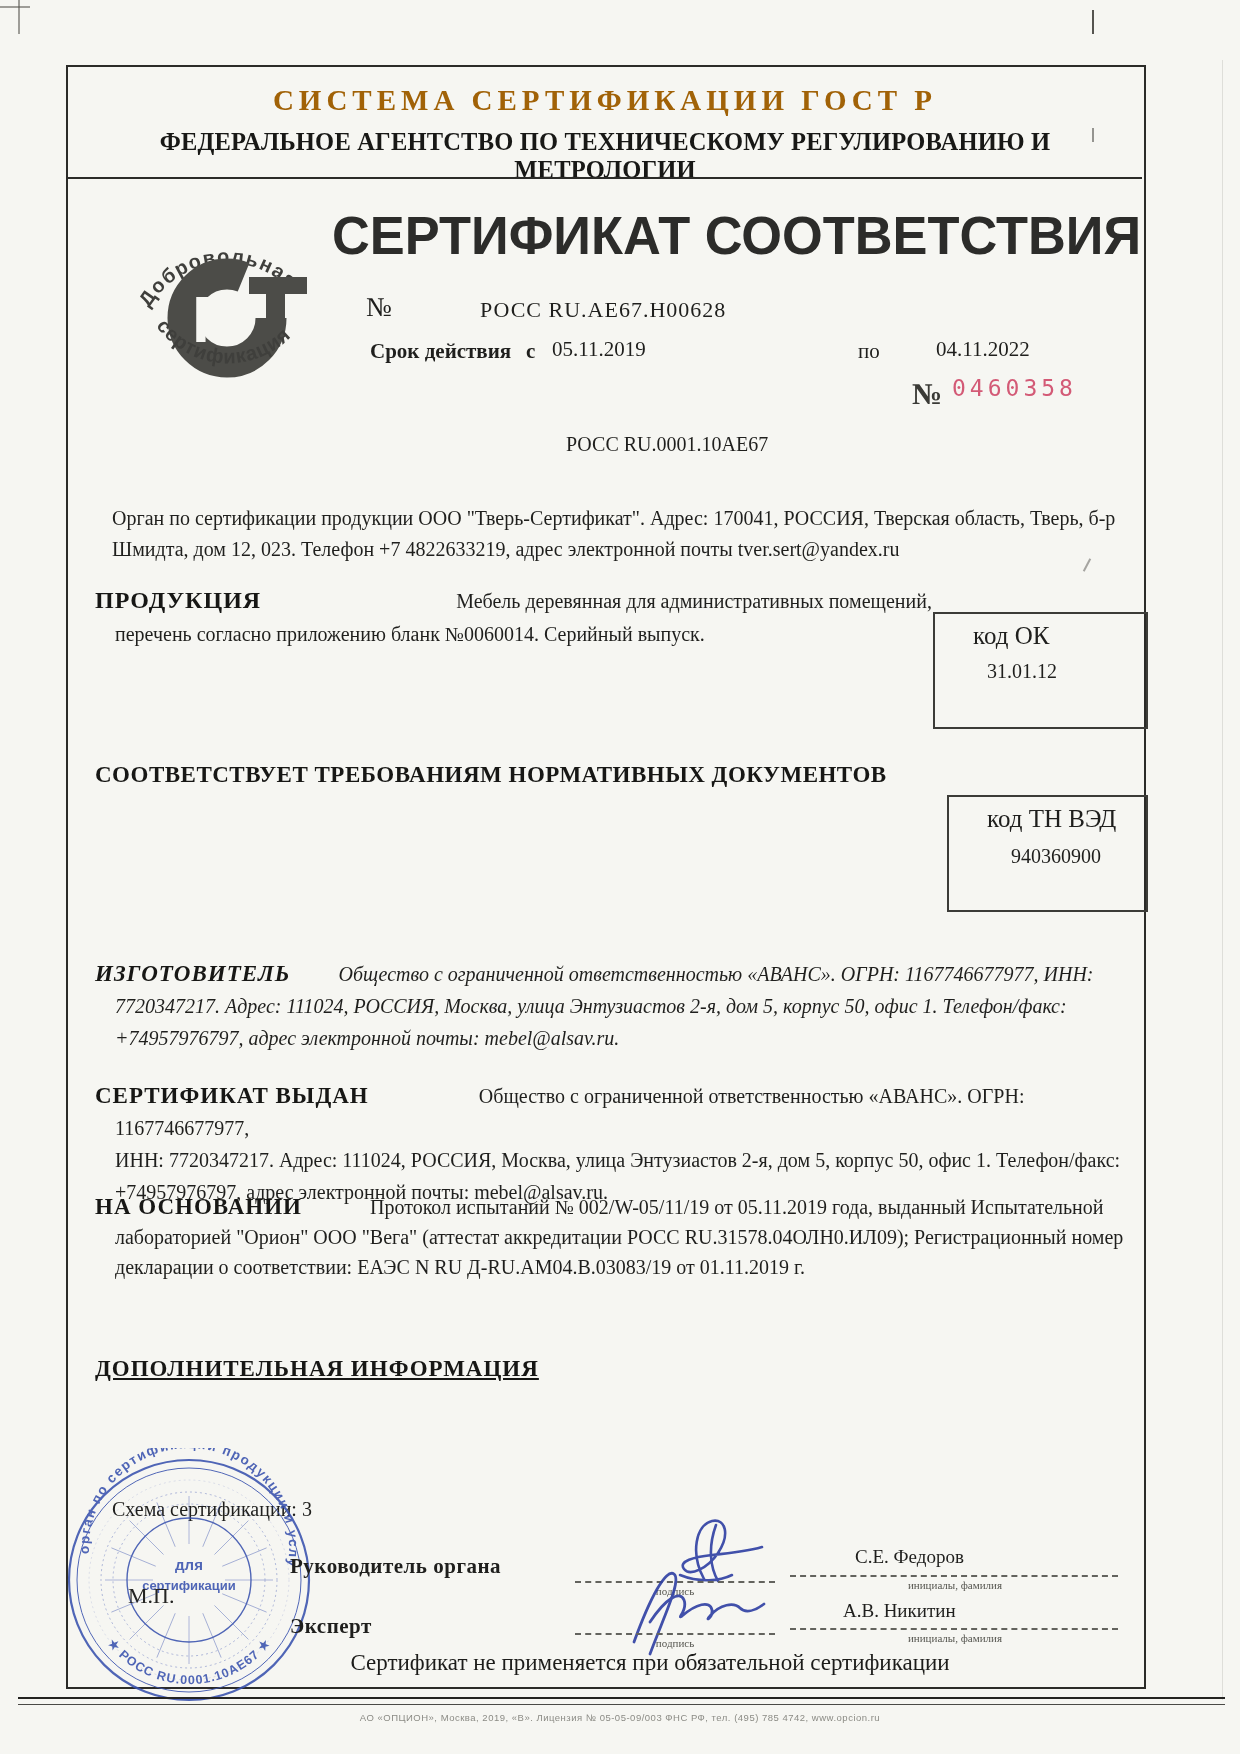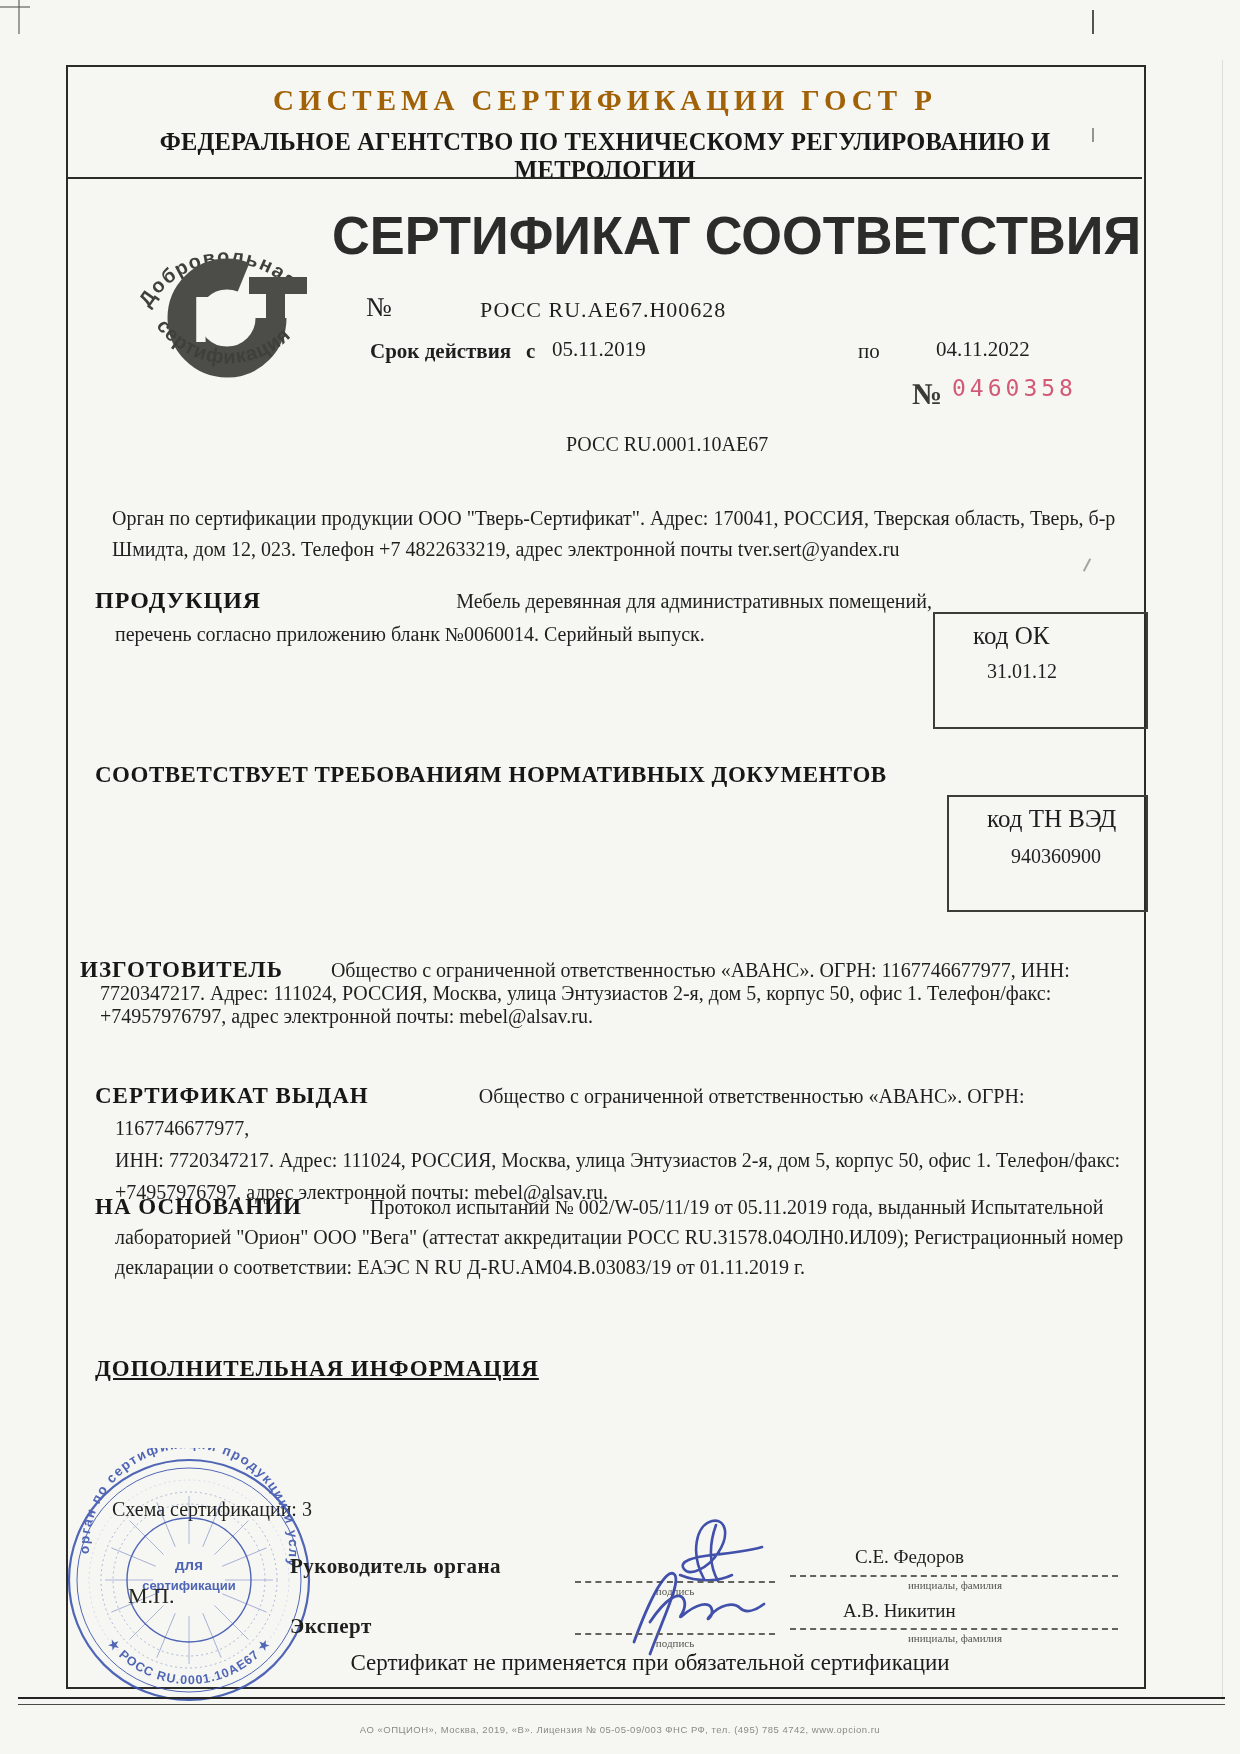--- a/index.html
+++ b/index.html
@@ -38,21 +38,21 @@
   #product-para .inlabel{margin-right:195px;font-size:24px;}
   
   .codebox{position:absolute;border:2px solid #3c3c38;}
   #okbox{left:933px;top:612px;width:211px;height:113px;}
   #tnvedbox{left:947px;top:795px;width:197px;height:113px;}
   .codebox .clabel{position:absolute;left:14px;top:8px;font-size:25px;margin-left:24px;}
   #ok-code{position:absolute;left:52px;top:46px;font-size:20px;}
   #tnved-code{position:absolute;right:45px;top:48px;font-size:20px;}
   #compliance-label{left:95px;top:762px;letter-spacing:0.5px;}
   #gost-line{left:112px;top:801px;font-size:20px;}
-  #manufacturer-para{left:80px;top:958px;width:1048px;line-height:23px;}
+  #manufacturer-para{left:95px;top:958px;width:1048px;line-height:32px;font-style:italic;}
   #manufacturer-para .inlabel{margin-right:48px;}
   #issued-para{left:95px;top:1080px;width:1048px;line-height:32px;}
   #issued-para .inlabel{margin-right:110px;}
   #basis-para{left:95px;top:1192px;width:1048px;line-height:30px;}
   #basis-para .inlabel{margin-right:68px;}
   #additional-label{left:95px;top:1356px;text-decoration:underline;}
   #scheme-line{left:112px;top:1498px;font-size:20px;}
   
   #head-label{left:290px;top:1554px;font-size:21px;font-weight:bold;letter-spacing:0.5px;}
   #expert-label{left:290px;top:1614px;font-size:21px;font-weight:bold;letter-spacing:0.5px;}
@@ -67,21 +67,21 @@
   #cap-sig1{left:630px;top:1585px;width:90px;}
   #cap-ini1{left:880px;top:1579px;width:150px;}
   #cap-sig2{left:630px;top:1637px;width:90px;}
   #cap-ini2{left:880px;top:1632px;width:150px;}
   #mp{left:128px;top:1583px;font-size:22px;color:#242422;}
   #note{left:170px;top:1650px;width:960px;text-align:center;font-size:23px;color:#1c1c1a;}
   
   #botline1{left:18px;top:1697px;width:1207px;border-top:2.5px solid #232321;position:absolute;}
   #botline2{left:18px;top:1704px;width:1207px;border-top:1px solid #4a4a46;position:absolute;}
   #printline{left:0;top:1712px;width:1240px;text-align:center;font-size:9.5px;color:#8b8b85;
-             letter-spacing:0.5px;font-family:"Liberation Sans",sans-serif;margin-top:12px;}
+             letter-spacing:0.5px;font-family:"Liberation Sans",sans-serif;}
   
   #logo{left:128px;top:200px;}
   #stamp{left:57px;top:1448px;opacity:.88;}
   #squiggle1{left:620px;top:1513px;}
   #squiggle2{left:598px;top:1558px;}
 </style>
 </head>
 <body>
 
 <div class="page">

